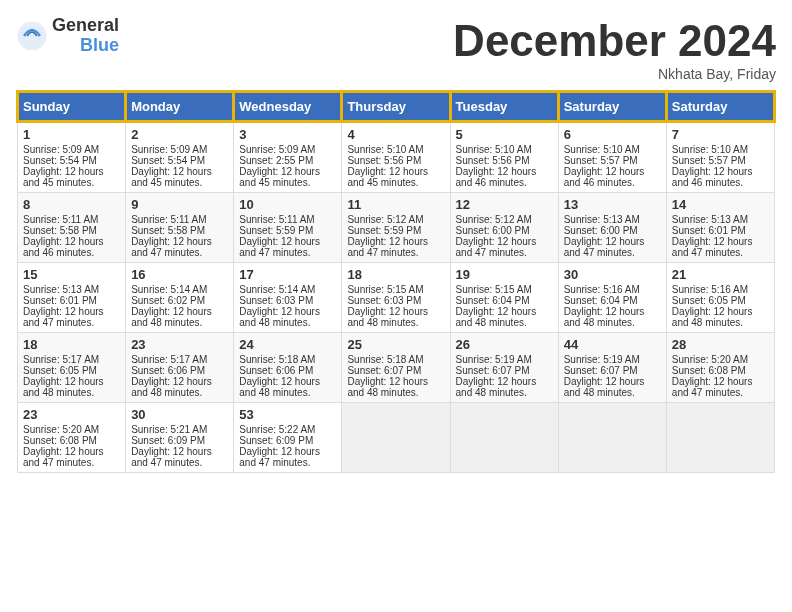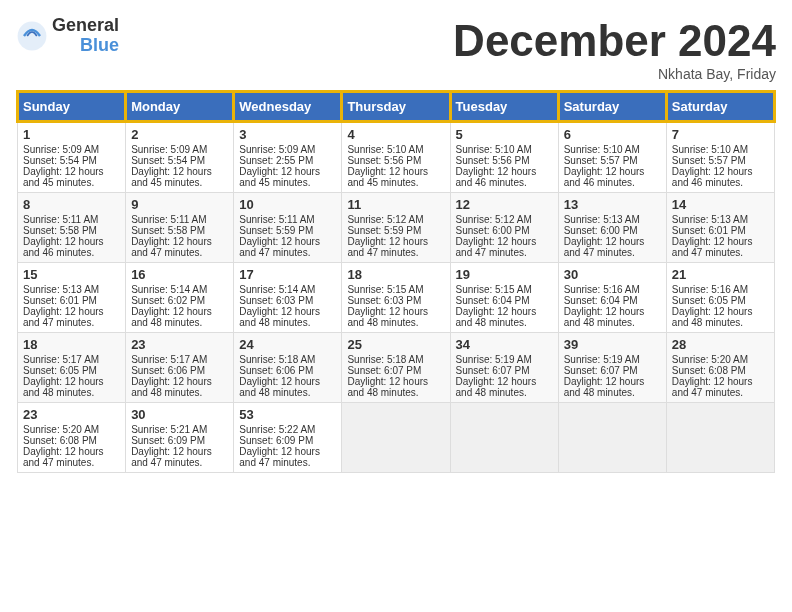--- a/index.html
+++ b/index.html
@@ -300,28 +300,28 @@
           <div>and 48 minutes.</div>
         </td>
         <td>
           <span class="day-num">25</span>
           <div>Sunrise: 5:18 AM</div>
           <div>Sunset: 6:07 PM</div>
           <div>Daylight: 12 hours</div>
           <div>and 48 minutes.</div>
         </td>
         <td>
-          <span class="day-num">34</span>
+          <span class="day-num">26</span>
           <div>Sunrise: 5:19 AM</div>
           <div>Sunset: 6:07 PM</div>
           <div>Daylight: 12 hours</div>
           <div>and 48 minutes.</div>
         </td>
         <td>
-          <span class="day-num">39</span>
+          <span class="day-num">44</span>
           <div>Sunrise: 5:19 AM</div>
           <div>Sunset: 6:07 PM</div>
           <div>Daylight: 12 hours</div>
           <div>and 48 minutes.</div>
         </td>
         <td>
           <span class="day-num">28</span>
           <div>Sunrise: 5:20 AM</div>
           <div>Sunset: 6:08 PM</div>
           <div>Daylight: 12 hours</div>

